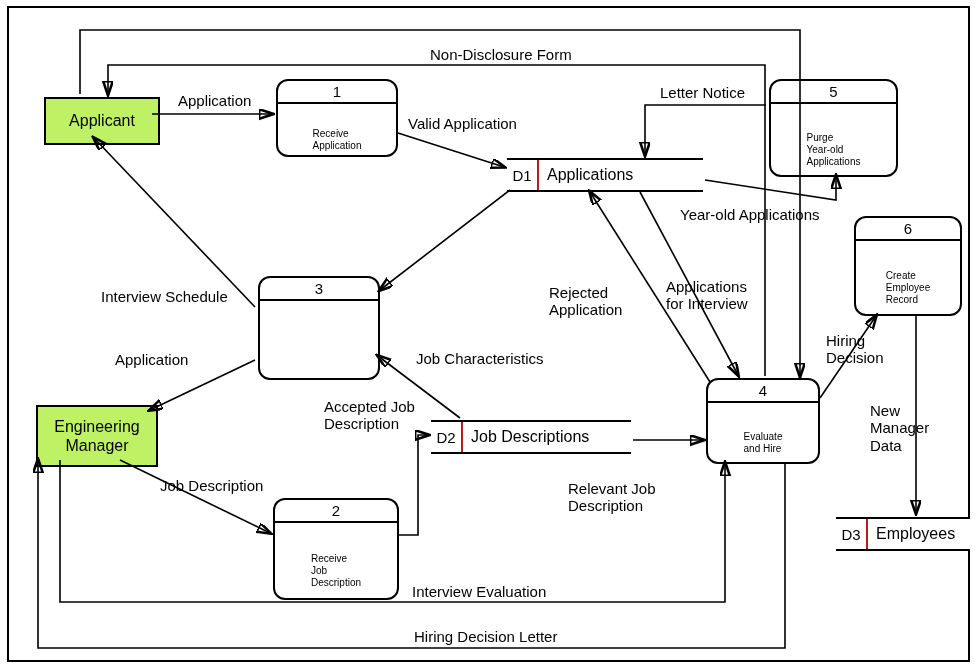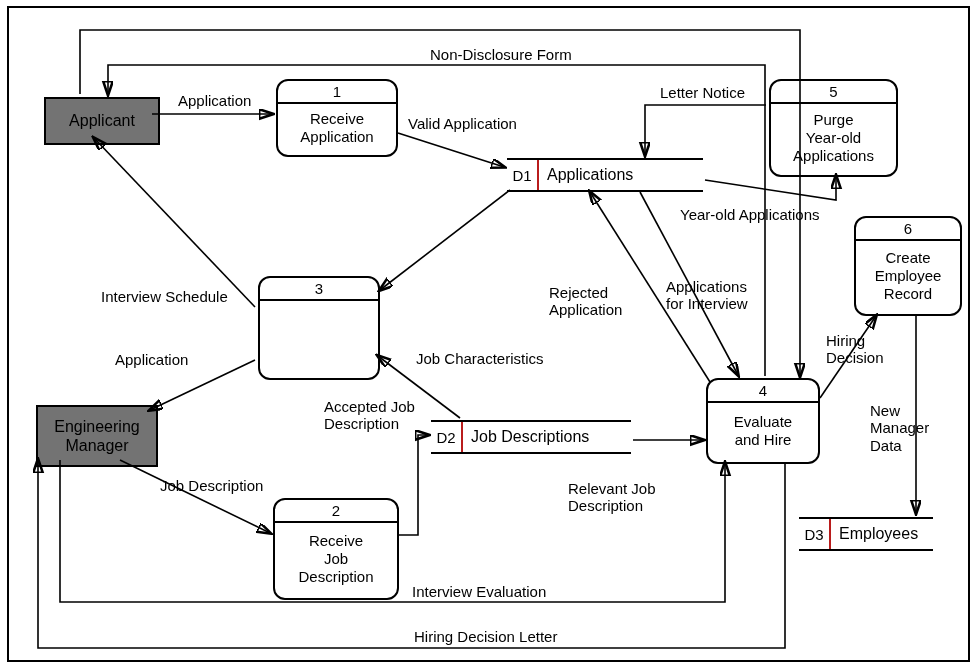--- a/index.html
+++ b/index.html
@@ -1,20 +1,20 @@
 <!DOCTYPE html>
 <html><head>
 <meta charset="utf-8">
 <style>
   html,body{margin:0;padding:0;background:#fff;font-family:"Segoe UI",Arial,sans-serif;color:#000}
   .stage{position:relative;width:975px;height:666px}
-  .ext{position:absolute;border:2px solid #000;background:#737373;display:flex;align-items:center;justify-content:center;font-size:16px;line-height:1.2;text-align:center;padding:4px}
+  .ext{position:absolute;border:2px solid #000;background:#bef264;display:flex;align-items:center;justify-content:center;font-size:16px;line-height:1.2;text-align:center;padding:4px}
   .proc{position:absolute;border:2px solid #000;border-radius:12px;background:#fff}
   .proc .num{border-bottom:2px solid #000;text-align:center;font-size:15px;padding:2px 0}
-  .proc .nm{display:flex;align-items:center;justify-content:center;text-align:center;font-size:15px;line-height:1.2;padding:0}
+  .proc .nm{display:flex;align-items:center;justify-content:center;text-align:left;font-size:10px;line-height:1.2;padding:12px}
   .ds{position:absolute;border-top:2px solid #000;border-bottom:2px solid #000;background:#fff;display:flex}
   .ds .key{border-right:2px solid #b91c1c;width:30px;display:flex;align-items:center;justify-content:center;font-size:15px}
   .ds .nm{display:flex;align-items:center;font-size:16px;padding:0 8px}
   .lbl{position:absolute;font-size:15px;line-height:1.15;white-space:pre}
   svg{position:absolute;left:0;top:0;width:975px;height:666px;pointer-events:none}
   svg line, svg polyline, svg path{stroke:#000;stroke-width:1.6;fill:none}
   .frame{position:absolute;border:2px solid #000}
 </style>
 </head>
 <body>
@@ -60,21 +60,21 @@
   </div>
 
   <div class="ds" style="left:507px;top:158px;width:196px;height:30px">
     <div class="key">D1</div>
     <div class="nm">Applications</div>
   </div>
   <div class="ds" style="left:431px;top:420px;width:200px;height:30px">
     <div class="key">D2</div>
     <div class="nm">Job Descriptions</div>
   </div>
-  <div class="ds" style="left:799px;top:517px;width:134px;height:30px">
+  <div class="ds" style="left:836px;top:517px;width:134px;height:30px">
     <div class="key">D3</div>
     <div class="nm">Employees</div>
   </div>
 
   <div class="lbl" style="left:430px;top:46px">Non-Disclosure Form</div>
   <div class="lbl" style="left:178px;top:92px">Application</div>
   <div class="lbl" style="left:408px;top:115px">Valid Application</div>
   <div class="lbl" style="left:660px;top:84px">Letter Notice</div>
   <div class="lbl" style="left:680px;top:206px">Year-old Applications</div>
   <div class="lbl" style="left:101px;top:288px">Interview Schedule</div>

